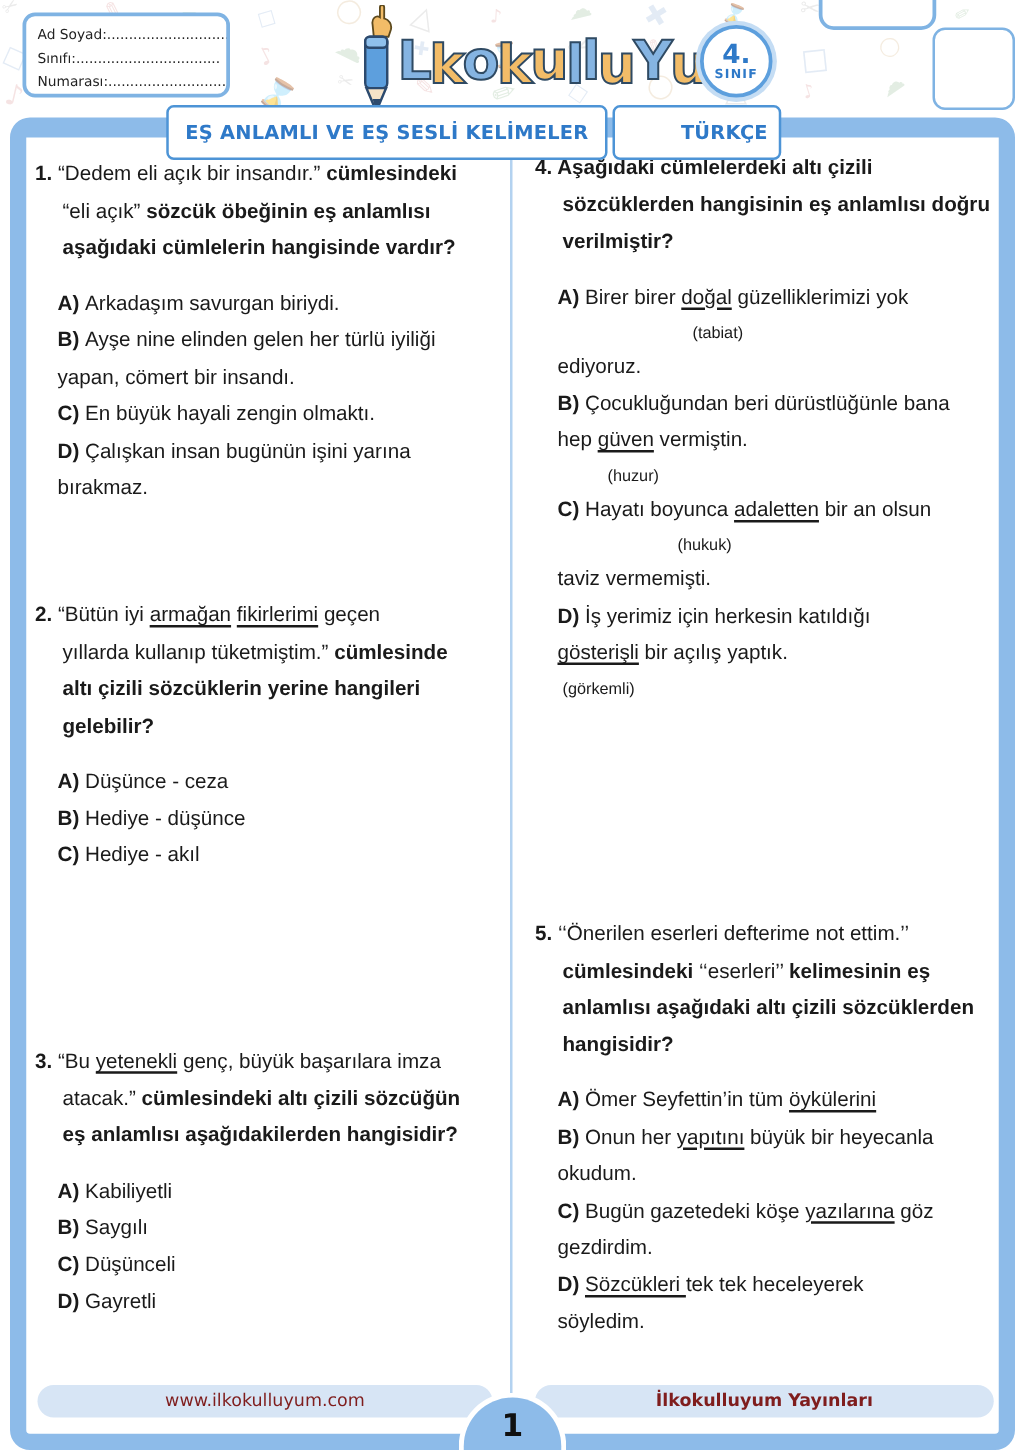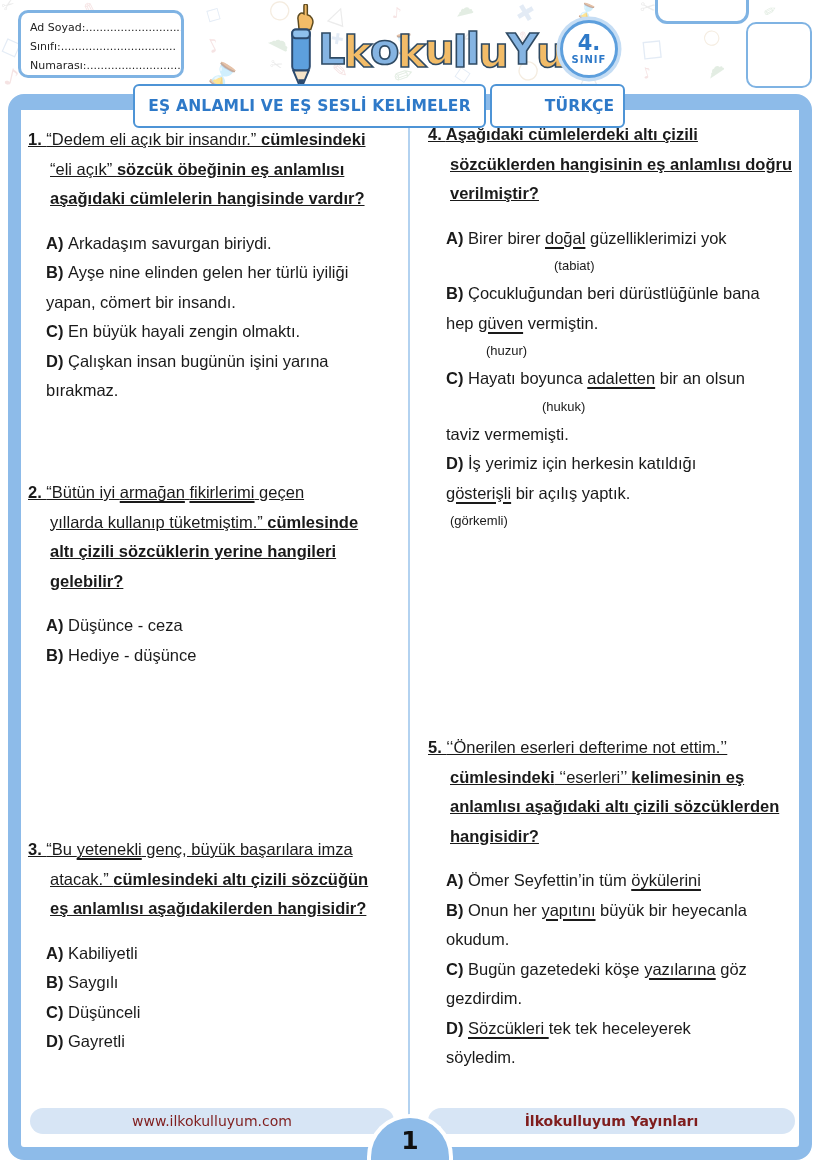--- a/index.html
+++ b/index.html
@@ -39,21 +39,21 @@
   .divider{position:absolute;left:408px;top:118px;width:2px;height:1000px;background:#b3d2f0;z-index:2;}
   
   .col{position:absolute;z-index:2;}
   #col-left{left:28px;top:125px;width:375px;}
   #col-right{left:428px;top:120px;width:378px;}
   .question{position:absolute;left:0;width:100%;}
   .line{font-size:16.5px;line-height:29.5px;white-space:nowrap;}
   .line.small{font-size:13px;line-height:26px;}
   .b{font-weight:bold;}
   .u{text-decoration:underline;text-underline-offset:3px;text-decoration-thickness:1.5px;}
-  .prompt{padding-left:22px;text-decoration:underline;}
+  .prompt{padding-left:22px;}
   .prompt .line.first{text-indent:-22px;}
   .opts{margin-left:18px;margin-top:15px;}
   
   .pill{position:absolute;top:1108px;height:26px;border-radius:13px;background:#d7e5f5;z-index:3;
         display:flex;align-items:center;justify-content:center;font-family:"DejaVu Sans",sans-serif;
         font-size:14px;color:#7f1d1d;}
   .pill-left{left:30px;width:364px;}
   .pill-right{left:428px;width:367px;font-weight:bold;}
   .dome{position:absolute;left:367px;top:1114px;width:86px;height:46px;background:#8dbbe9;
         border:4px solid #fff;border-bottom:none;border-radius:47px 47px 0 0;z-index:4;box-sizing:border-box;
@@ -170,20 +170,21 @@
       <div class="question" style="top: 353px;">
         <div class="prompt">
           <div class="line first"><span class="qnum b">2. </span><span>“Bütün iyi </span><span class="u">armağan</span><span> </span><span class="u">fikirlerimi</span><span> geçen</span></div>
           <div class="line"><span>yıllarda kullanıp tüketmiştim.” </span><span class="b">cümlesinde</span></div>
           <div class="line"><span class="b">altı çizili sözcüklerin yerine hangileri</span></div>
           <div class="line"><span class="b">gelebilir?</span></div>
         </div>
         <div class="opts">
           <div class="line"><span class="b">A) </span><span>Düşünce - ceza</span></div>
           <div class="line"><span class="b">B) </span><span>Hediye - düşünce</span></div>
+          <div class="line"><span class="b">C) </span><span>Hediye - akıl</span></div>
         </div>
       </div>
       <div class="question" style="top: 710px;">
         <div class="prompt">
           <div class="line first"><span class="qnum b">3. </span><span>“Bu </span><span class="u">yetenekli</span><span> genç, büyük başarılara imza</span></div>
           <div class="line"><span>atacak.” </span><span class="b">cümlesindeki altı çizili sözcüğün</span></div>
           <div class="line"><span class="b">eş anlamlısı aşağıdakilerden hangisidir?</span></div>
         </div>
         <div class="opts">
           <div class="line"><span class="b">A) </span><span>Kabiliyetli</span></div>
@@ -196,20 +197,21 @@
   <div class="col" id="col-right">
       <div class="question" style="top: 0px;">
         <div class="prompt">
           <div class="line first"><span class="qnum b">4. </span><span class="b">Aşağıdaki cümlelerdeki altı çizili</span></div>
           <div class="line"><span class="b">sözcüklerden hangisinin eş anlamlısı doğru</span></div>
           <div class="line"><span class="b">verilmiştir?</span></div>
         </div>
         <div class="opts">
           <div class="line"><span class="b">A) </span><span>Birer birer </span><span class="u">doğal</span><span> güzelliklerimizi yok</span></div>
           <div class="line small" style="margin-left: 108px;"><span>(tabiat)</span></div>
+          <div class="line"><span>ediyoruz.</span></div>
           <div class="line"><span class="b">B) </span><span>Çocukluğundan beri dürüstlüğünle bana</span></div>
           <div class="line"><span>hep </span><span class="u">güven</span><span> vermiştin.</span></div>
           <div class="line small" style="margin-left: 40px;"><span>(huzur)</span></div>
           <div class="line"><span class="b">C) </span><span>Hayatı boyunca </span><span class="u">adaletten</span><span> bir an olsun</span></div>
           <div class="line small" style="margin-left: 96px;"><span>(hukuk)</span></div>
           <div class="line"><span>taviz vermemişti.</span></div>
           <div class="line"><span class="b">D) </span><span>İş yerimiz için herkesin katıldığı</span></div>
           <div class="line"><span class="u">gösterişli</span><span> bir açılış yaptık.</span></div>
           <div class="line small" style="margin-left: 4px;"><span>(görkemli)</span></div>
         </div>

